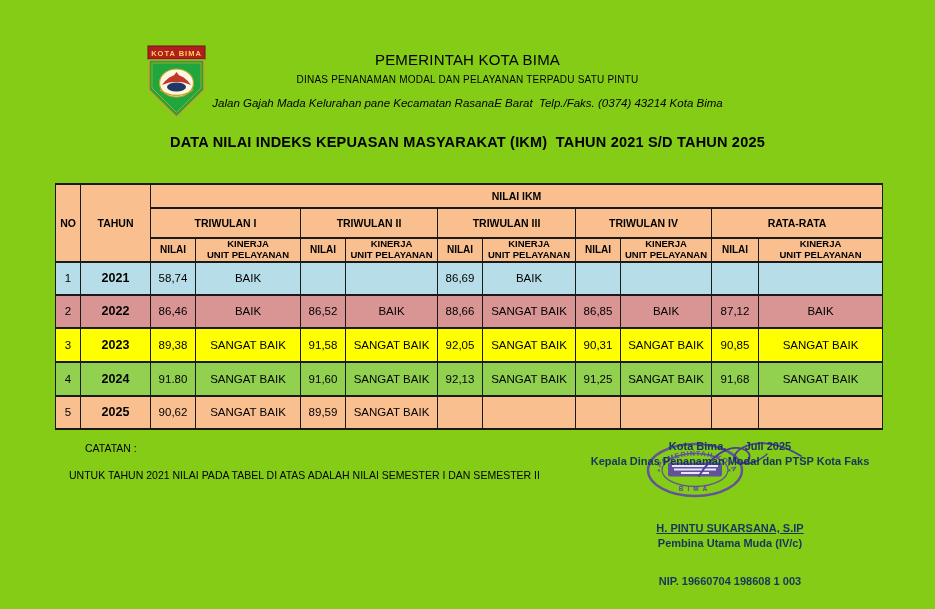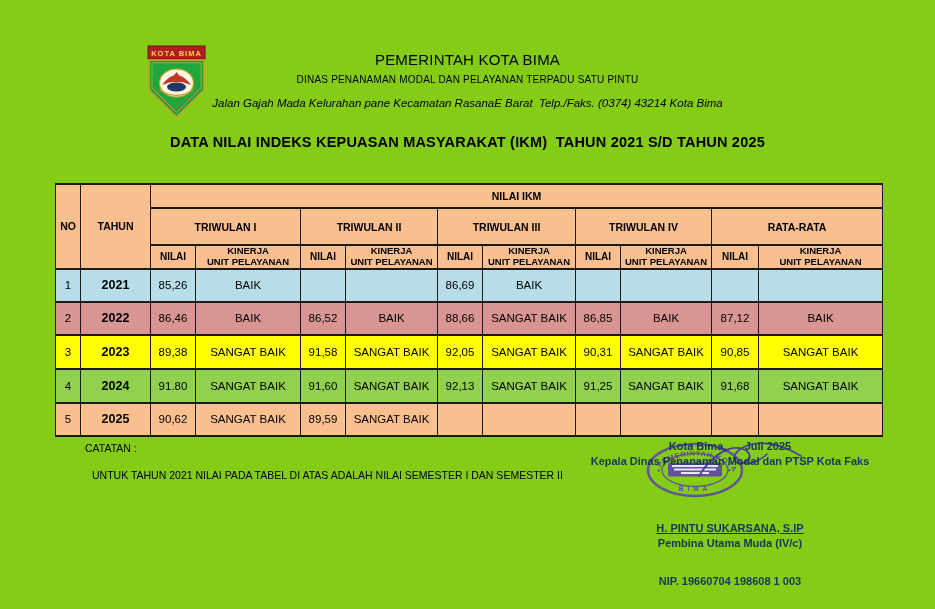--- a/index.html
+++ b/index.html
@@ -34,26 +34,26 @@
     text-align:center; vertical-align:middle; overflow:hidden; padding:0 2px;
   }
   .ikm thead th { background:#FABF8F; font-weight:bold; }
   .th-big  { font-size:10.5px; }
   .th-sub  { font-size:10px; }
   .th-kin  { font-size:9.5px; white-space:pre-line; line-height:1.15; }
   .td-no   { font-size:11.5px; }
   .td-year { font-size:12.5px; font-weight:bold; }
   .td-val  { font-size:11.5px; }
   .td-kin  { font-size:11.5px; }
-  tr.hr1 { height:24px; } tr.hr2 { height:37px; } tr.hr3 { height:16px; }
+  tr.hr1 { height:24px; } tr.hr2 { height:30px; } tr.hr3 { height:16px; }
   tr.dr1,.dr2,.dr5 { height:33px; } tr.dr3,.dr4 { height:34px; }
 
   
   .note-label { position:absolute; left:85px; top:442px; font-size:10.5px; }
-  .note-text  { position:absolute; left:92px; top:469px; font-size:10.5px; }
+  .note-text  { position:absolute; left:69px; top:469px; font-size:10.5px; }
 
   .sig { position:absolute; left:585px; top:440px; width:290px; height:125px;
          color:#17365D; font-weight:bold; font-size:11px; text-align:center; }
   .sig > div { position:absolute; left:0; right:0; }
   .sig-place { top:0; white-space:pre; }
   .sig-role  { top:15px; }
   .sig-stamp { top:26px; left:55px !important; right:auto !important; width:175px; height:58px; }
   .sig-name  { top:82px;  text-decoration:underline; }
   .sig-rank  { top:97px; }
   .sig-nip   { top:112px;margin-top:23px; }
@@ -124,21 +124,21 @@
 UNIT PELAYANAN</th>
         <th class="th-sub">NILAI</th>
         <th class="th-kin">KINERJA
 UNIT PELAYANAN</th>
       </tr>
     </thead>
     <tbody>
       <tr class="dr1" style="background: rgb(183, 222, 232);">
         <td class="td-no">1</td>
         <td class="td-year">2021</td>
-        <td class="td-val">85,26</td>
+        <td class="td-val">58,74</td>
         <td class="td-kin">BAIK</td>
         <td class="td-val"></td>
         <td class="td-kin"></td>
         <td class="td-val">86,69</td>
         <td class="td-kin">BAIK</td>
         <td class="td-val"></td>
         <td class="td-kin"></td>
         <td class="td-val"></td>
         <td class="td-kin"></td>
       </tr>

